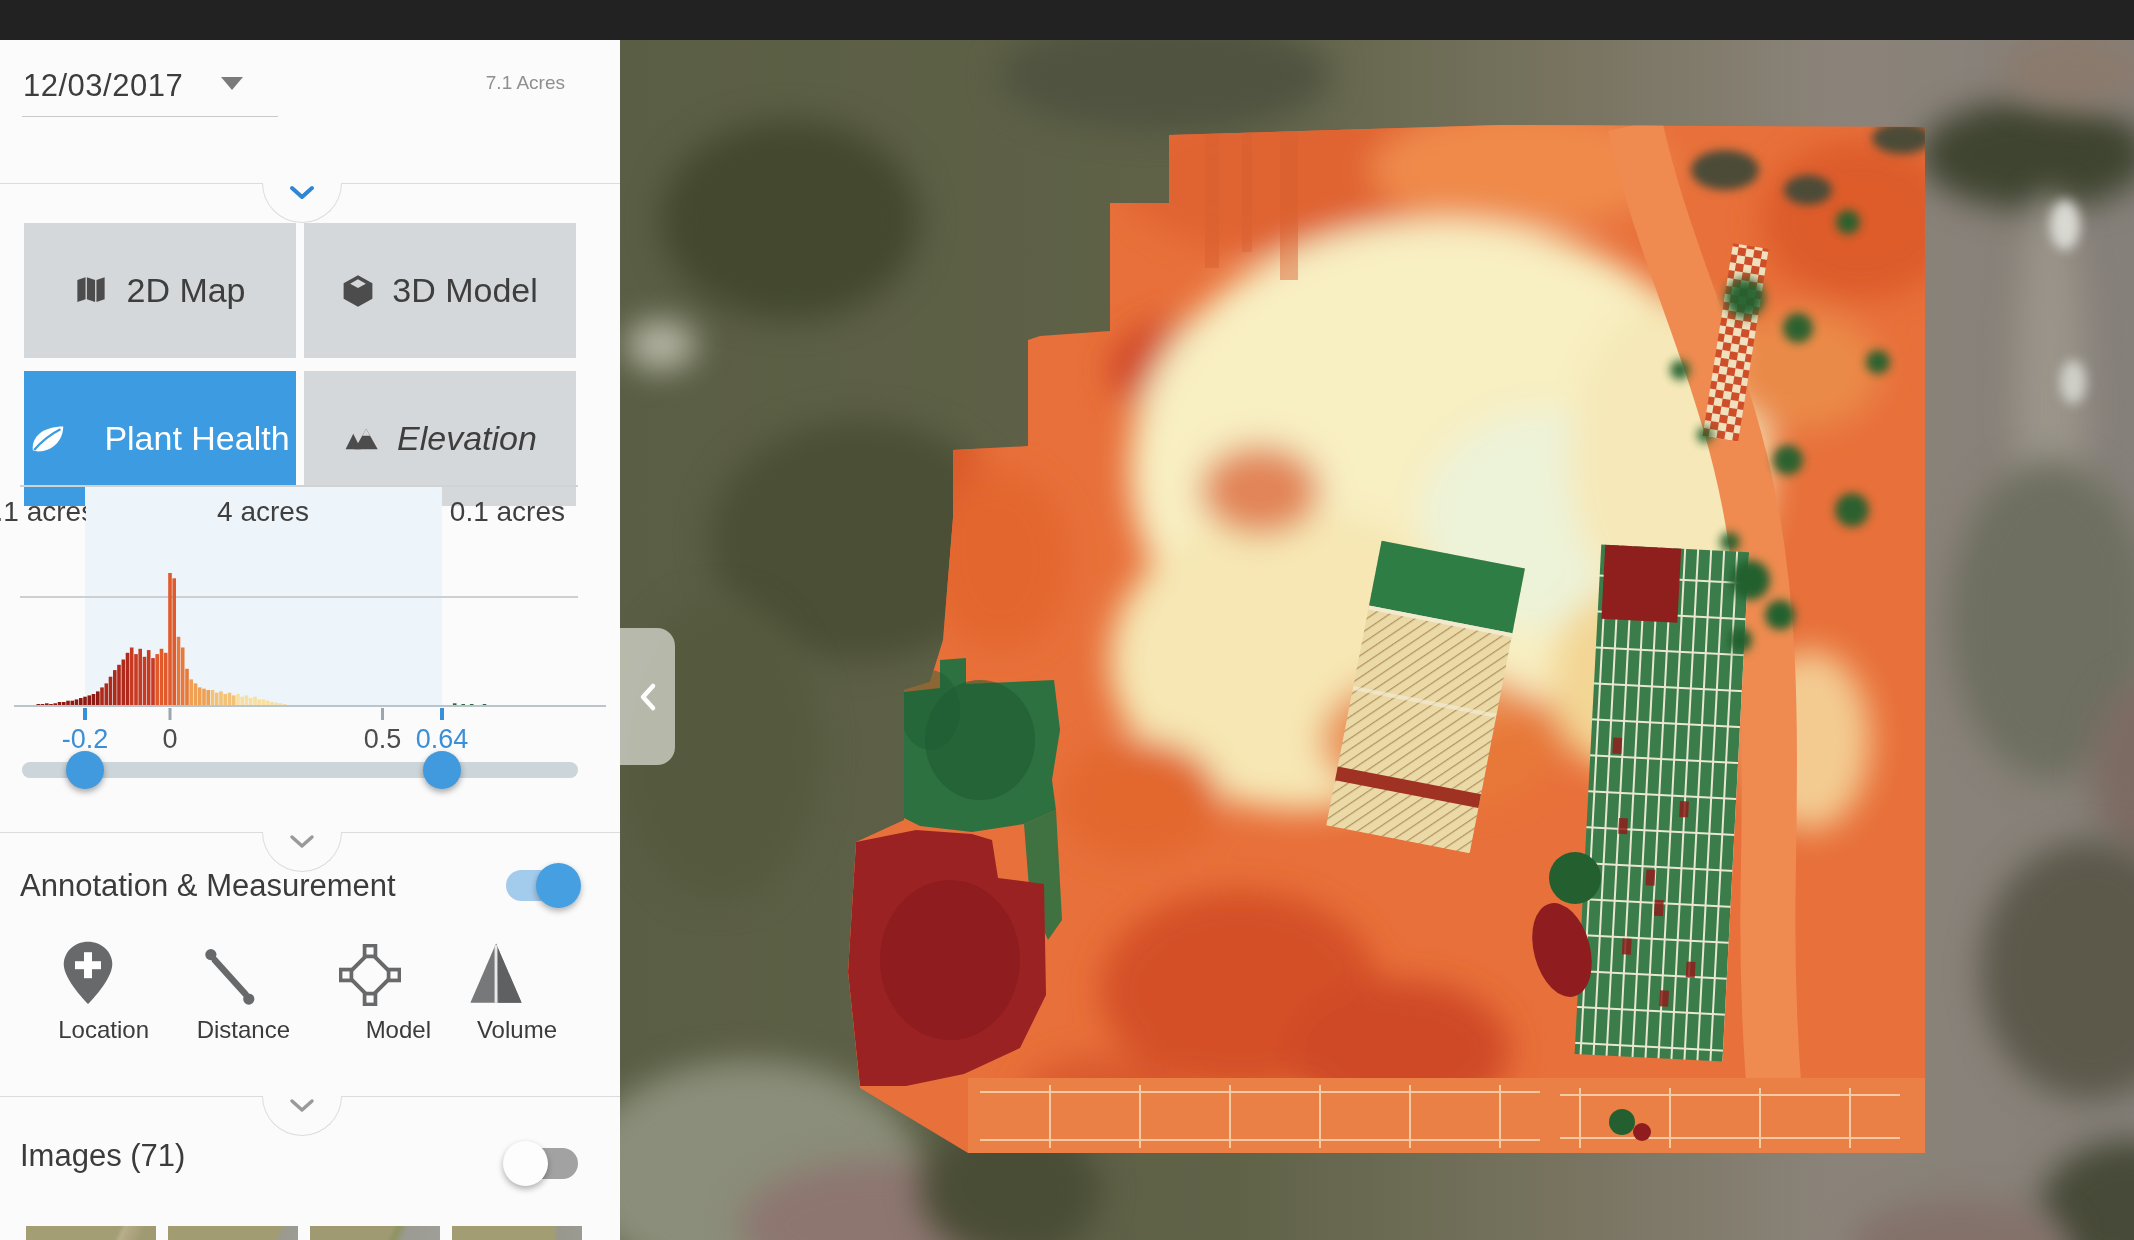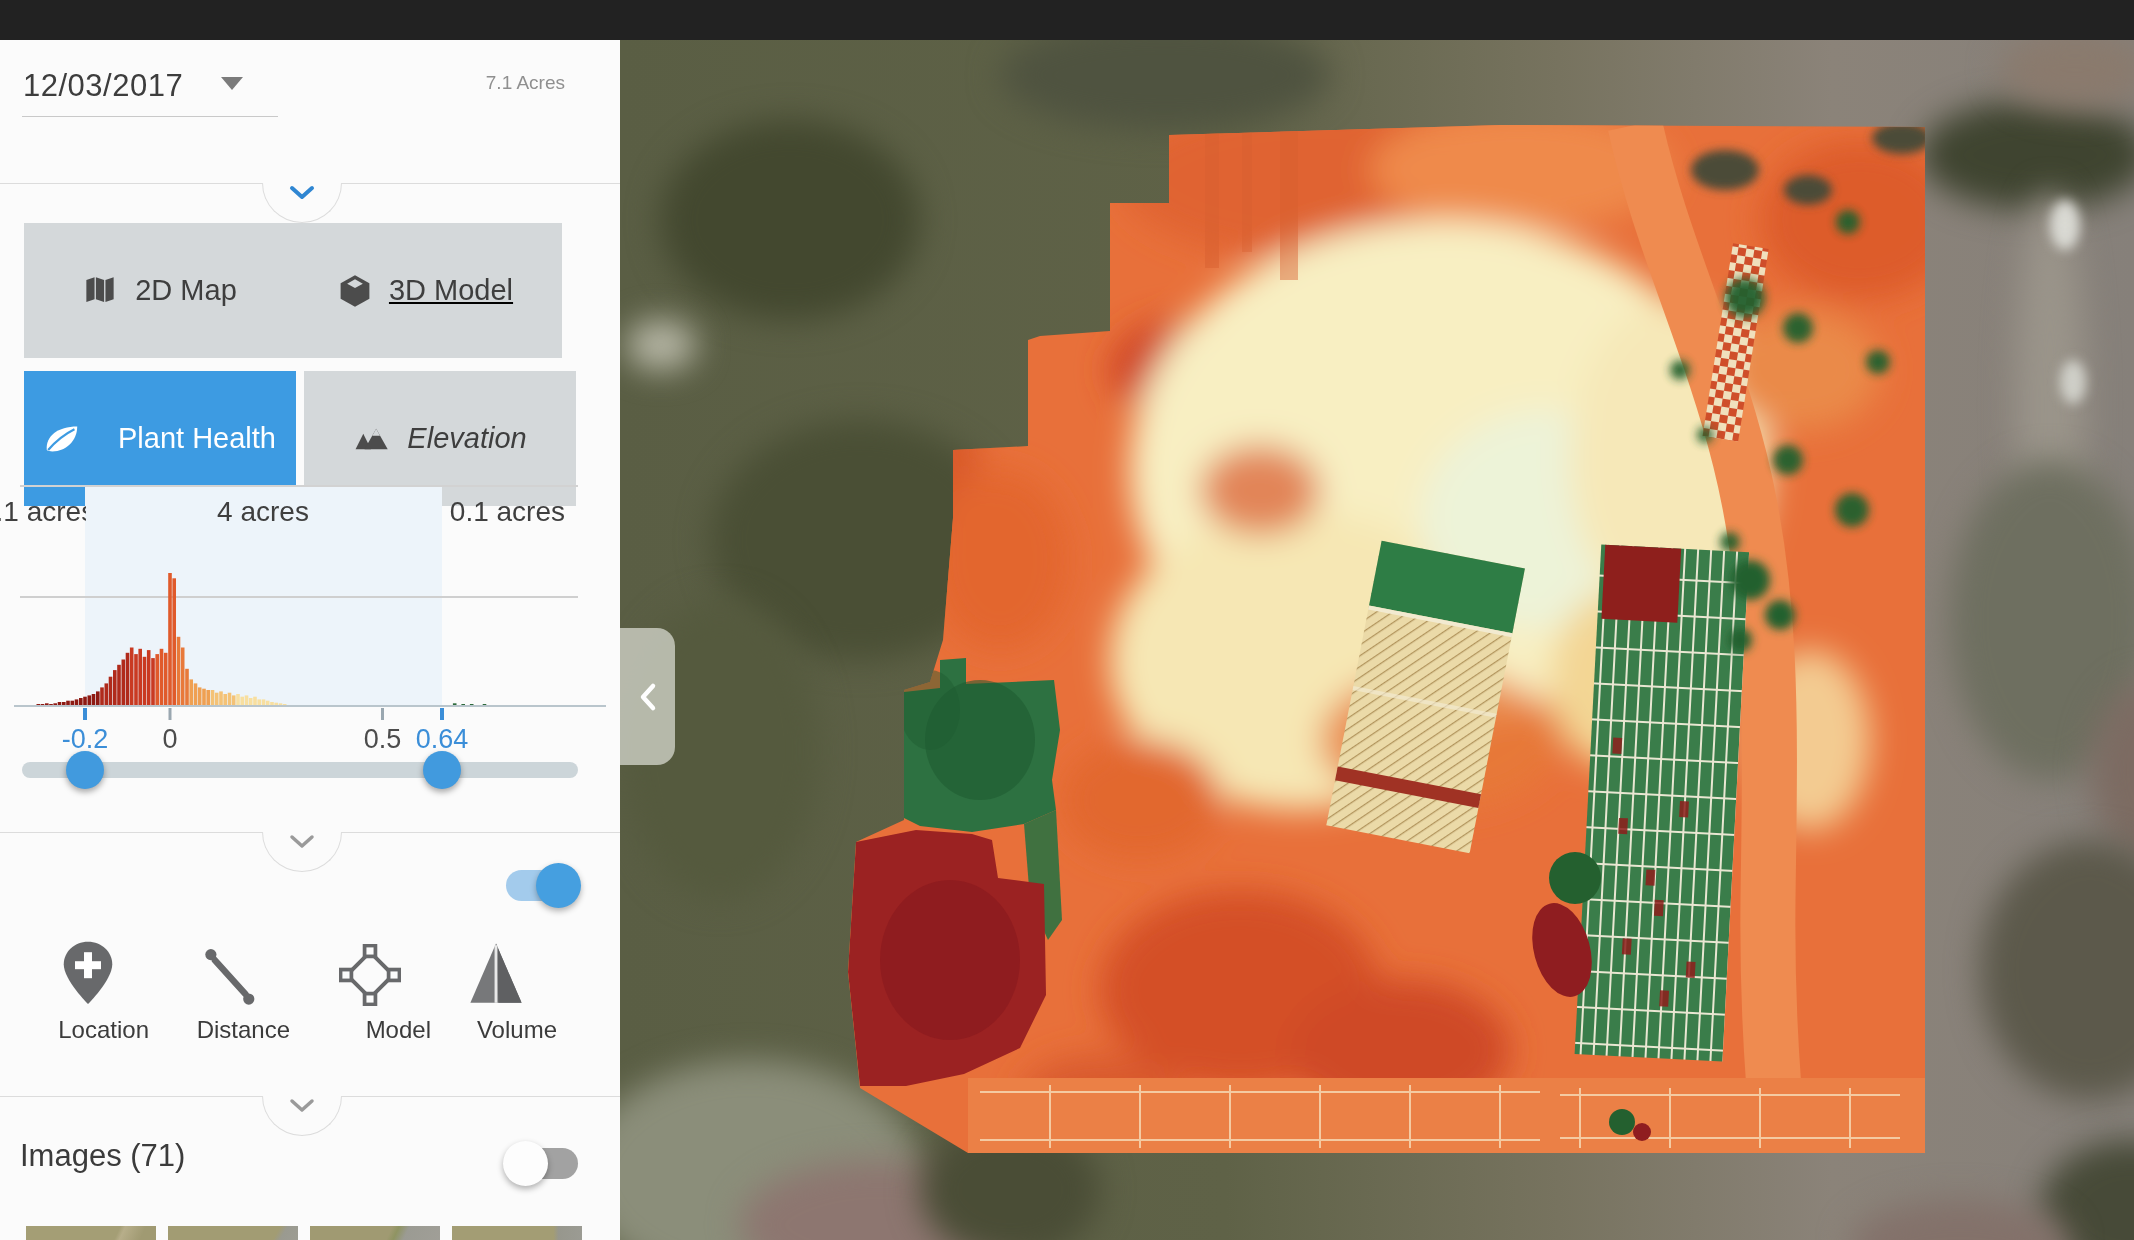--- a/index.html
+++ b/index.html
@@ -12,24 +12,24 @@
   .caret{display:inline-block;width:0;height:0;border-left:11px solid transparent;border-right:11px solid transparent;border-top:13px solid #7b7b7b;margin-left:38px;vertical-align:6px;}
   .date-underline{position:absolute;left:22px;top:76px;width:256px;height:1px;background:#c9c9c9;}
   .acres{position:absolute;left:370px;top:32px;width:195px;text-align:right;font-size:19px;color:#8f8f8f;}
   
   .divider{position:absolute;left:0;width:620px;height:1px;background:#dcdcdc;}
   .notch{position:absolute;left:262px;top:0px;width:78px;height:39px;border-radius:0 0 78px 78px;border:1px solid #dcdcdc;border-top:none;background:#fbfbfb;cursor:pointer;}
   .notch svg{position:absolute;left:50%;top:2px;transform:translateX(-50%);}
   
   .btn-grid{position:absolute;left:24px;top:183px;width:552px;}
   .vbtn{position:absolute;width:272px;height:135px;background:#d4d8da;display:flex;align-items:center;justify-content:center;gap:18px;cursor:pointer;}
-  .vbtn span.lbl{font-size:29px;color:#3e3e3e;}
+  .vbtn span.lbl{font-size:34px;color:#3e3e3e;}
   .vbtn.active{background:#3d9be2;gap:38px;}
   .vbtn.active span.lbl{color:#ffffff;}
-  .vbtn:nth-child(2){left:266px;text-decoration:underline;} .vbtn:nth-child(3){top:148px;} .vbtn:nth-child(4){left:280px;top:148px;font-style:italic;}
+  .vbtn:nth-child(2){left:280px;} .vbtn:nth-child(3){top:148px;} .vbtn:nth-child(4){left:280px;top:148px;font-style:italic;}
   
   .arealabel{position:absolute;font-size:28px;color:#3f3f3f;top:456px;z-index:3;}
   .arealabel.left{left:-20px;width:106px;overflow:hidden;text-align:center;white-space:nowrap;}
   .arealabel.center{left:158px;width:210px;text-align:center;}
   .arealabel.right{left:395px;width:170px;text-align:right;}
   #histsvg{position:absolute;left:0;top:0;z-index:2;}
   
   .slider-track{position:absolute;left:22px;top:722px;width:556px;height:16px;border-radius:8px;background:#ccd5d9;cursor:pointer;}
   .slider-handle{position:absolute;top:711px;width:38px;height:38px;border-radius:50%;background:#419ade;box-shadow:0 3px 6px rgba(0,0,0,.35);cursor:grab;z-index:4;}
   
@@ -207,20 +207,21 @@
     <div class="slider-handle" id="handle-max" style="left: 423px;"></div>
 
     <div class="divider" style="top:792px">
       <div class="notch">
         <svg width="26" height="16" viewBox="0 0 26 16">
           <polyline points="3,3 13,12 23,3" fill="none" stroke="#9a9a9a" stroke-width="3.5" stroke-linecap="round" stroke-linejoin="round"></polyline>
         </svg>
       </div>
     </div>
 
+    <div class="sec-title" style="top:828px">Annotation &amp; Measurement</div>
     <div class="toggle on" style="top:830px">
         <div class="knob"></div>
       </div>
 
     <div class="tools">
       <div class="tool" style="left:27px">
         <div class="ticon">
           <svg width="52" height="66" viewBox="0 0 30 38">
             <path d="M15,1 C23,1 29,7 29,14 C29,23 15,37 15,37 C15,37 1,23 1,14 C1,7 7,1 15,1 Z" fill="#68696b"></path>
             <rect x="12.7" y="7" width="4.6" height="15" fill="#ffffff"></rect>

